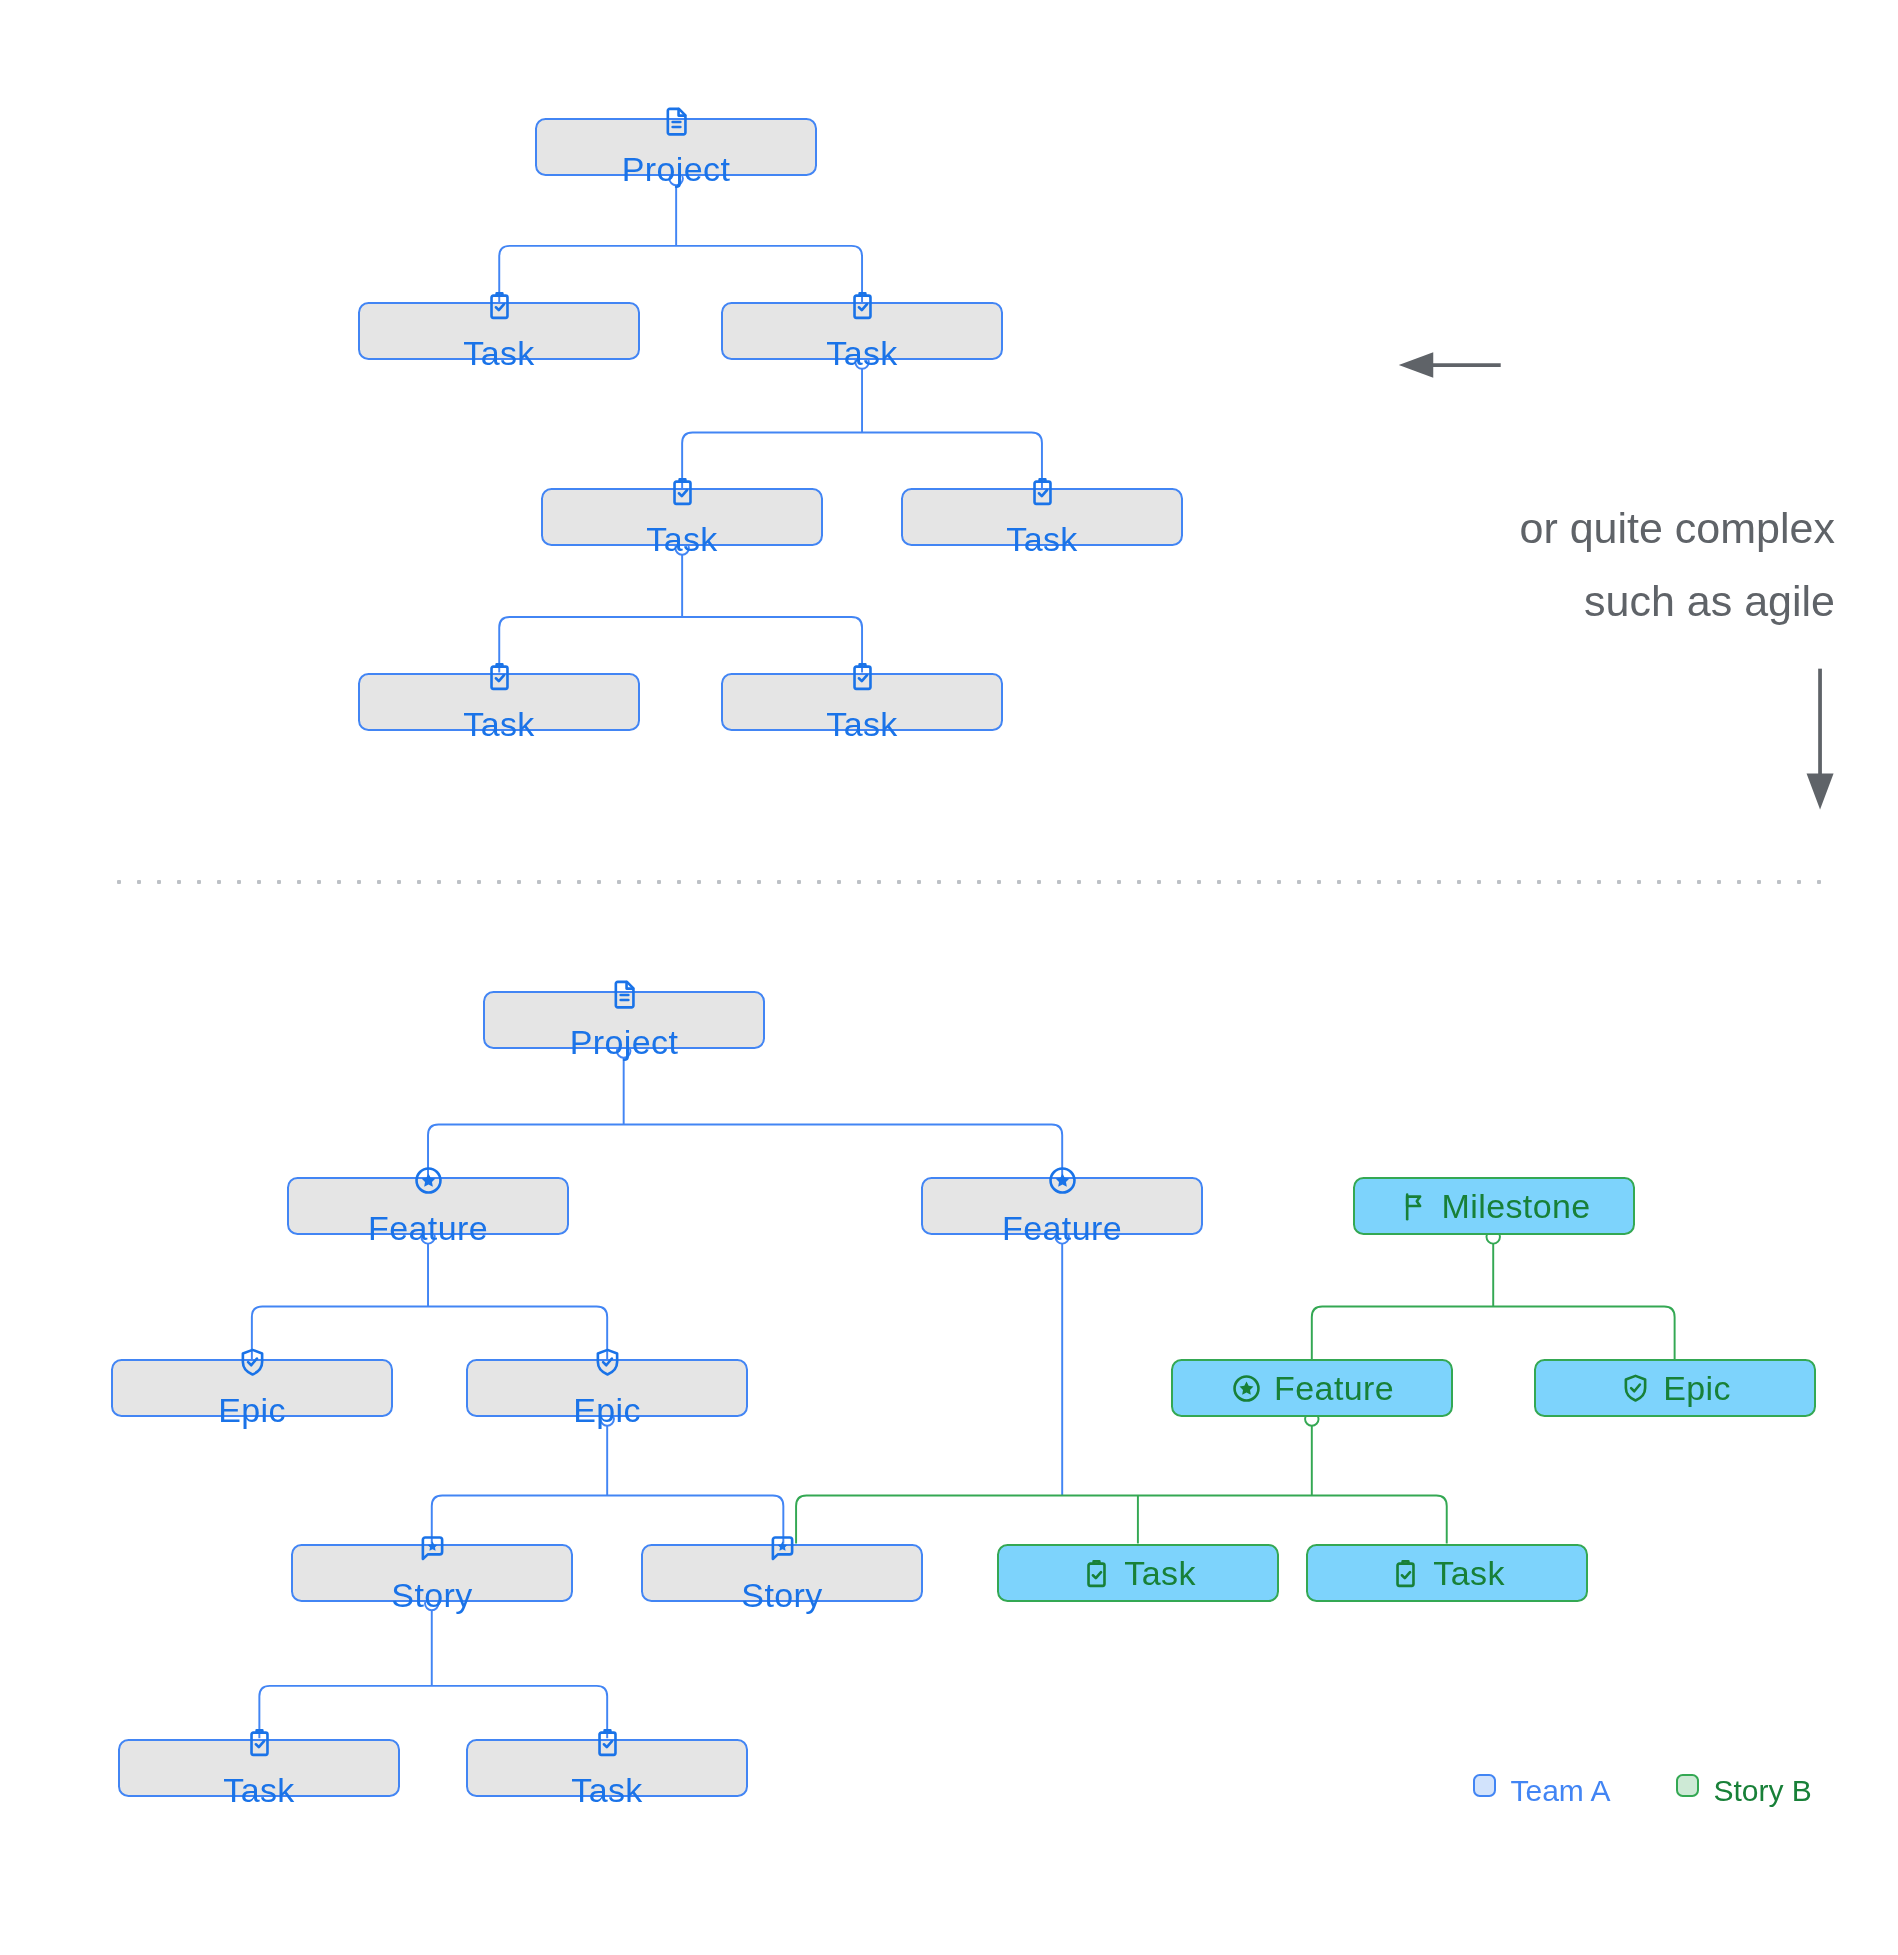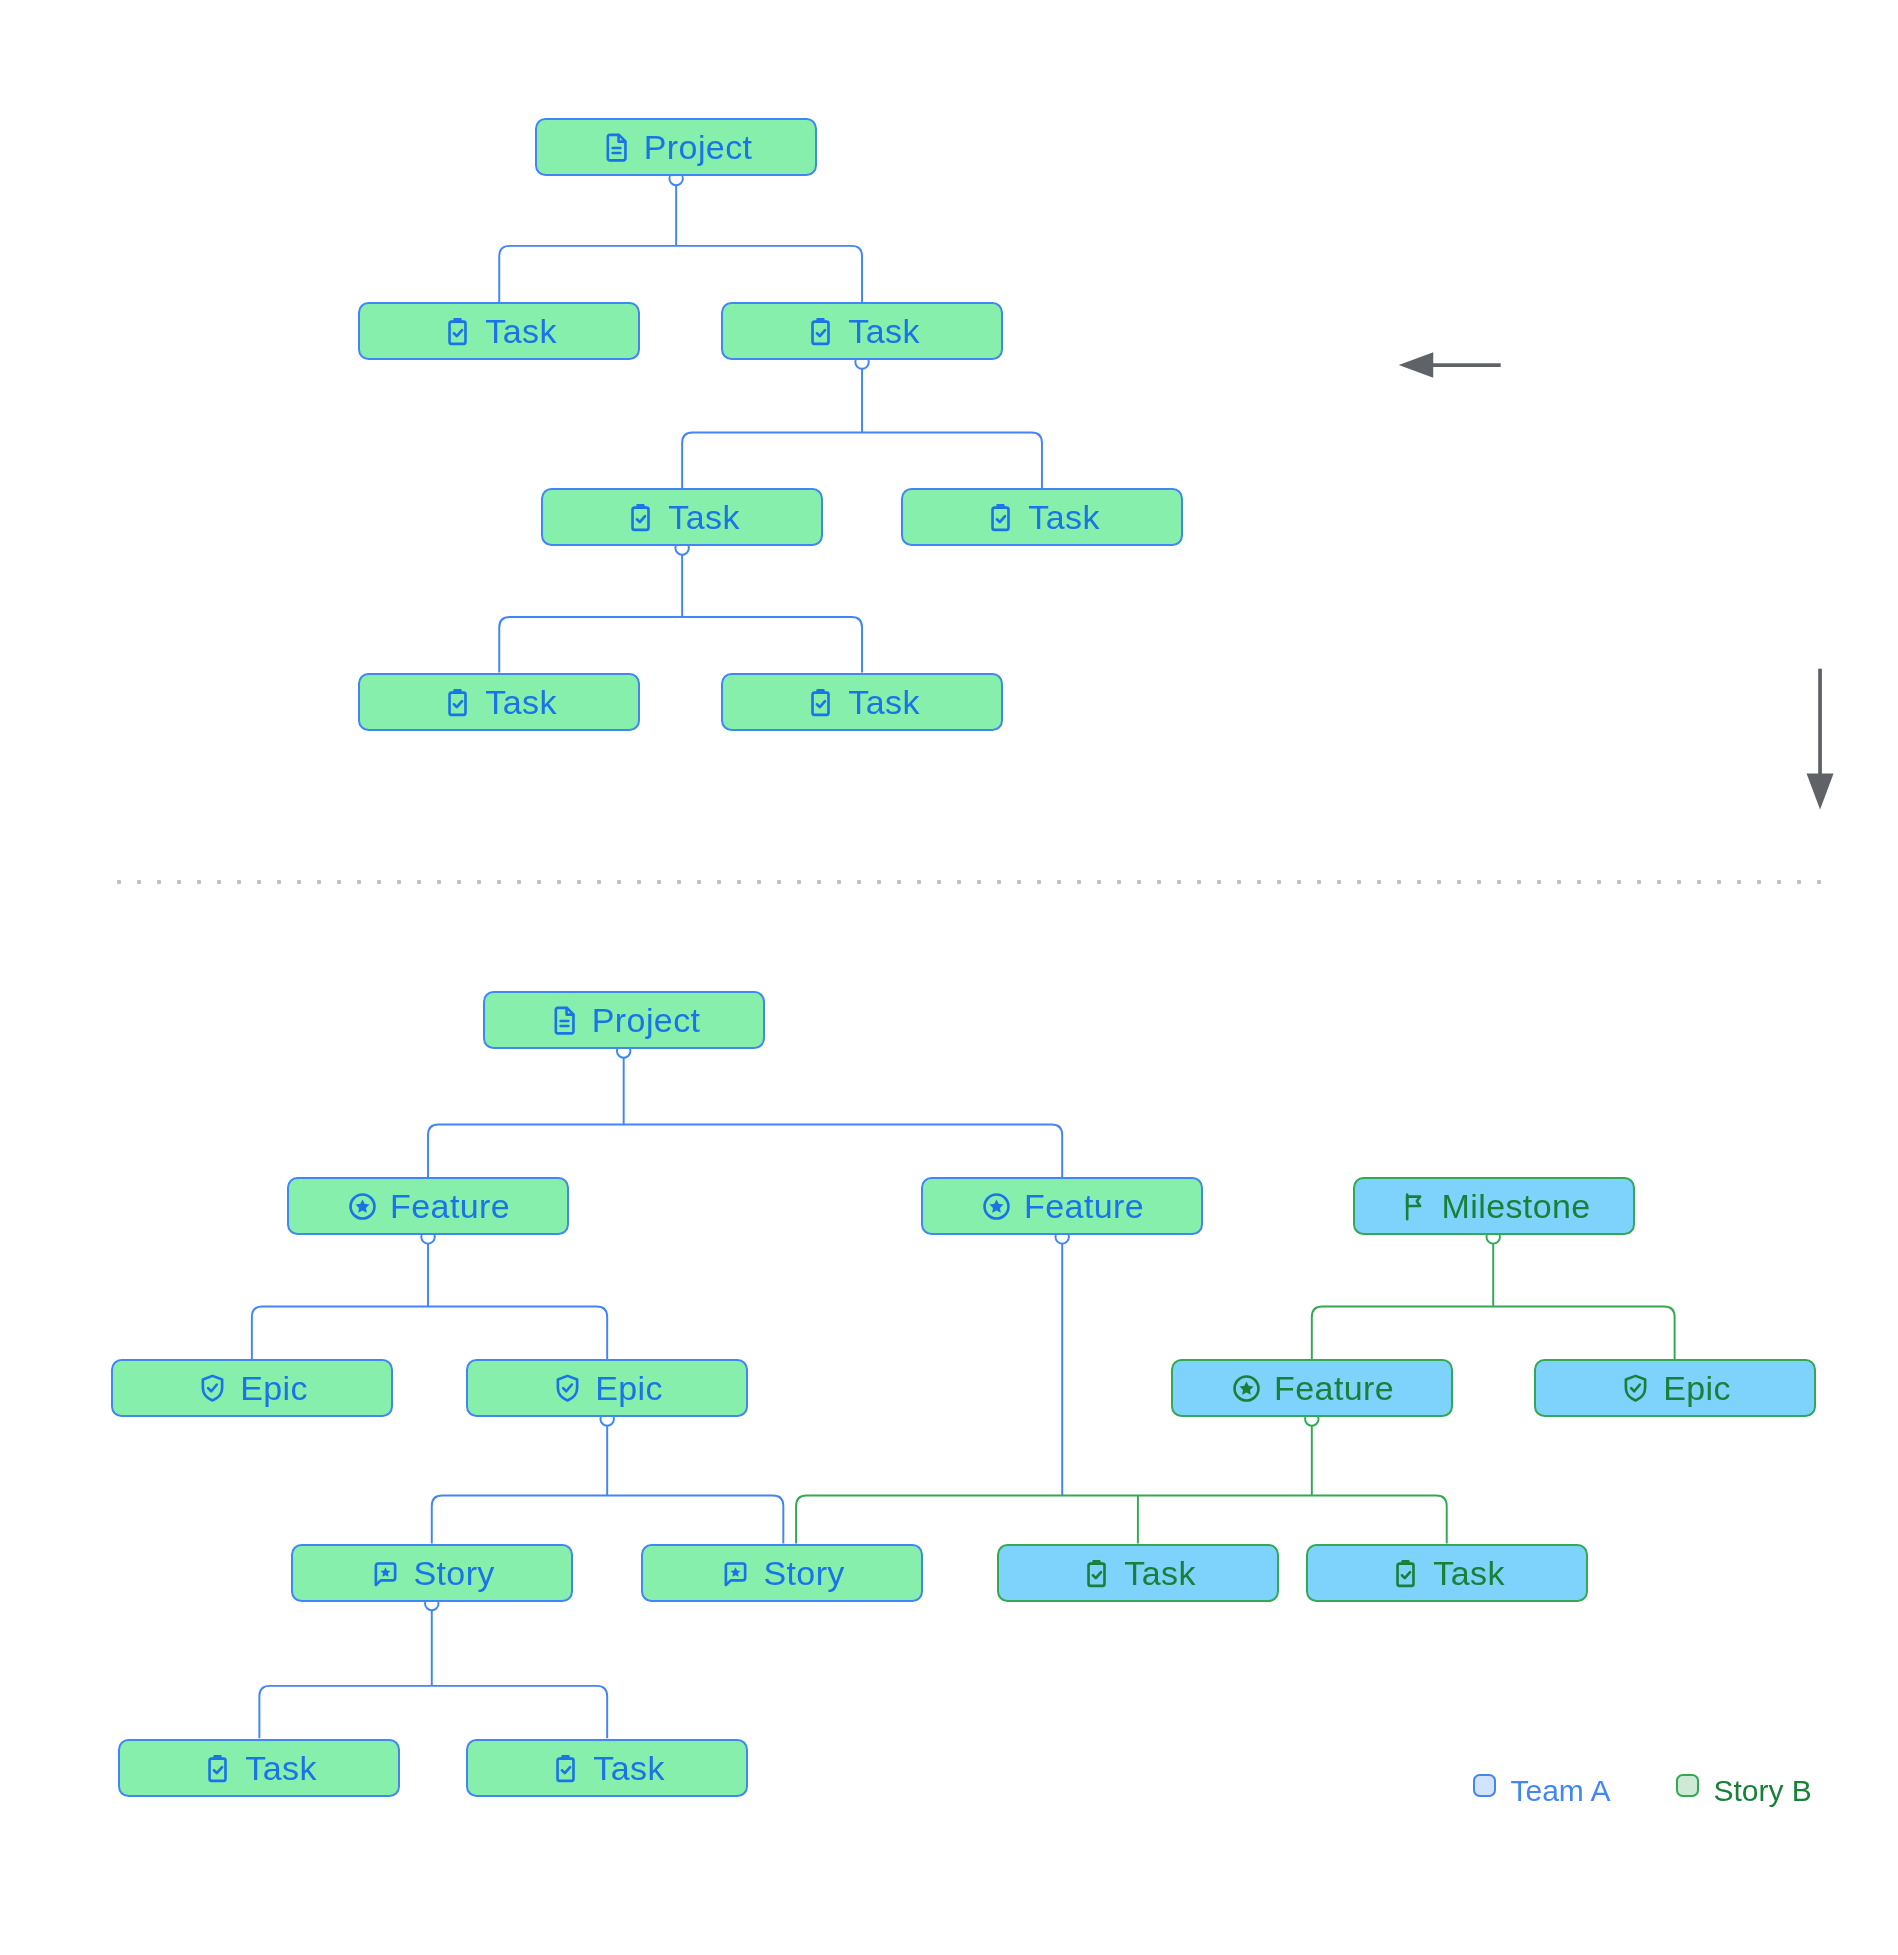--- a/index.html
+++ b/index.html
@@ -5,21 +5,21 @@
   html,body{margin:0;padding:0;background:#ffffff;}
   body{width:1898px;height:1955px;font-family:"Liberation Sans",sans-serif;}
   .stage{position:relative;width:1898px;height:1955px;overflow:hidden;background:#ffffff;}
   svg.wires{position:absolute;left:0;top:0;width:1898px;height:1955px;}
 
   .node{
     position:absolute;width:282px;height:58px;box-sizing:border-box;
     border-radius:10.5px;display:flex;align-items:center;justify-content:center;
     gap:11.2px;font-size:34px;font-weight:500;letter-spacing:0.4px;
   }
-  .team-a{background:#86efac;border:2.2px solid #4285f4;color:#1a73e8;}
+  .team-a{background:#e5e5e5;border:2.2px solid #4285f4;color:#1a73e8;flex-direction:column;}
   .team-b{background:#7dd3fc;border:2.2px solid #34a853;color:#188038;}
   .node .nicon{display:flex;align-items:center;}
   .node .nicon svg{width:33px;height:33px;}
   .icon-stroke{fill:none;stroke:currentColor;stroke-width:1.9;stroke-linecap:round;stroke-linejoin:round;}
   .icon-fill{fill:currentColor;stroke:none;}
 
   .note{position:absolute;right:63px;text-align:right;color:#5f6368;
         font-size:43px;line-height:73px;font-weight:400;}
   .note-1{top:328px;}
   .note-2{top:492px;}
@@ -277,20 +277,24 @@
           <svg viewBox="0 0 24 24" xmlns="http://www.w3.org/2000/svg">
             <rect class="icon-stroke" x="6.2" y="4.8" width="11.6" height="16.2" rx="1.3"></rect>
             <path class="icon-stroke" d="M9.9 4.8V3.2h4.2v1.6"></path>
             <path class="icon-stroke" d="M9.4 13.3l2.1 2.1 3.8-4.4"></path>
           </svg>
         </span>
         <span>Task</span>
       </div>
     </div>
 
+  <div class="note note-2">
+    <div>or quite complex</div>
+    <div>such as agile</div>
+  </div>
 
   <div class="divider"></div>
 
   <div class="legend-item legend-a">
     <span class="swatch"></span>
     <span>Team A</span>
   </div>
   <div class="legend-item legend-b">
     <span class="swatch"></span>
     <span>Story B</span>

